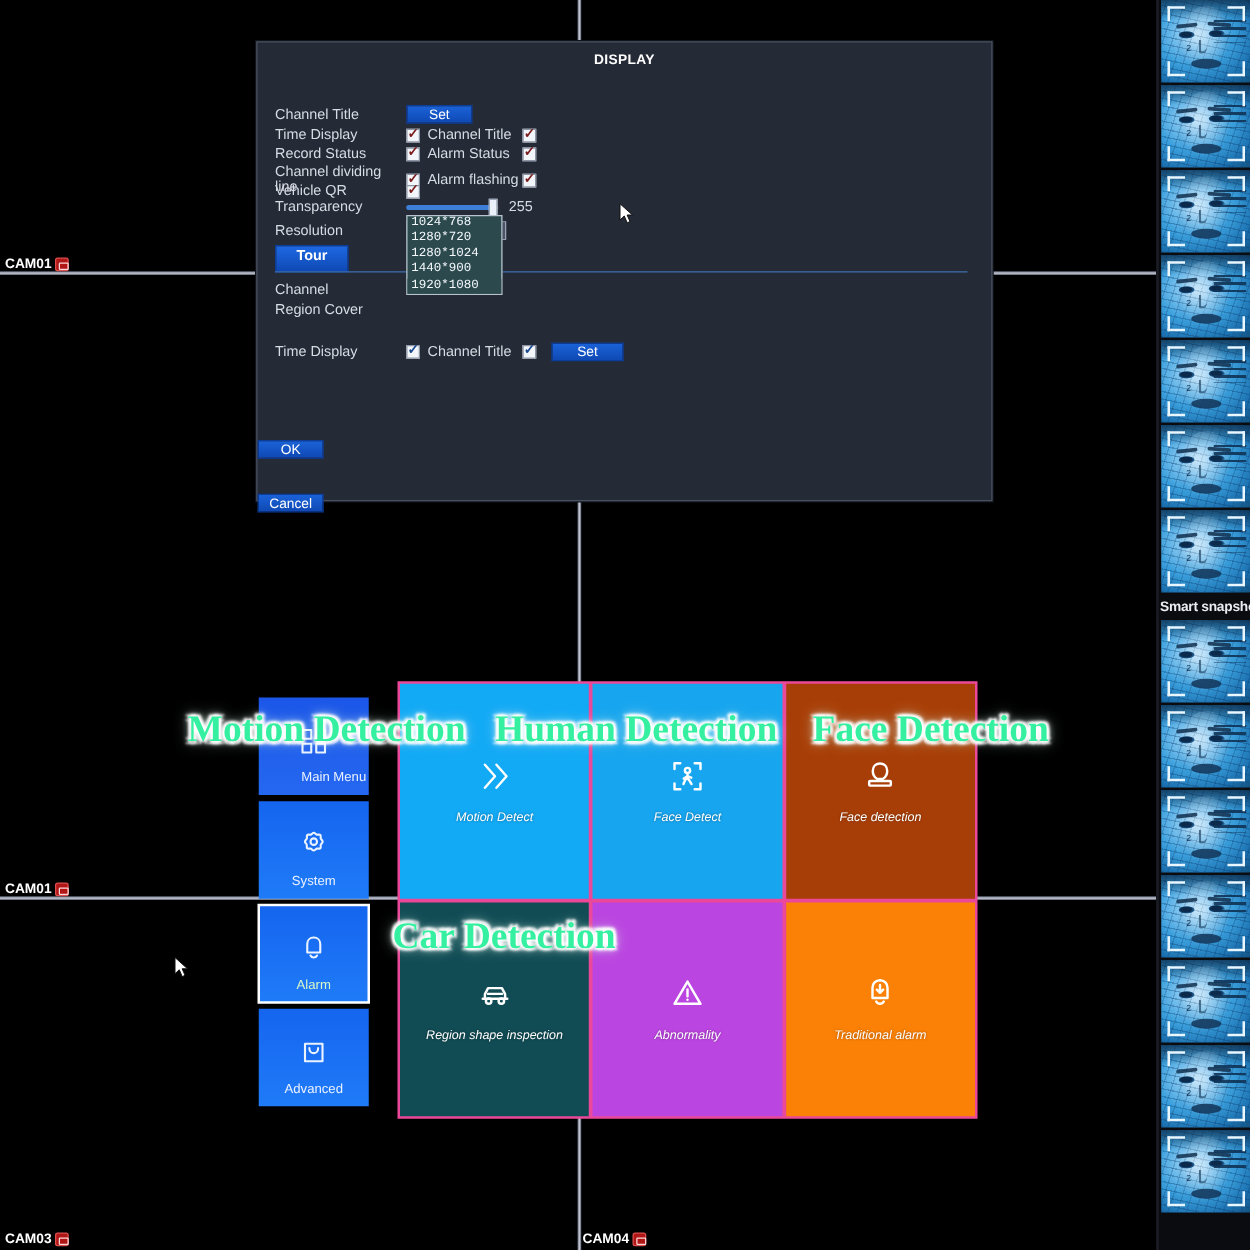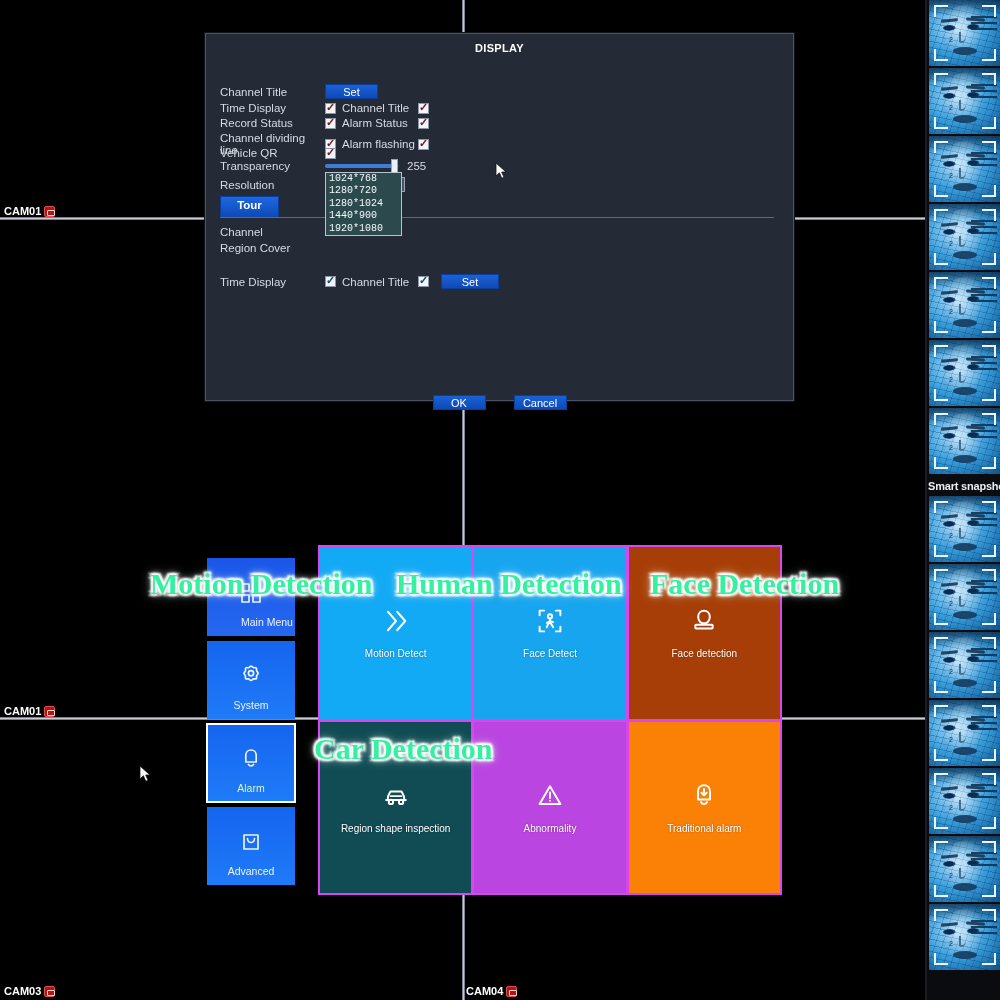--- a/index.html
+++ b/index.html
@@ -93,38 +93,38 @@
   .combo .val { flex:1; color:#f3f6fb; font-size:11px; padding-left:3px; }
   .combo .arrow { width:12px; height:13px; background:#49soft; background:#4a5466;
                   border-left:1px solid #9aa3b2; display:flex; align-items:center;
                   justify-content:center; color:#e7ecf4; font-size:7px; cursor:pointer; }
   .dd-list { position:absolute; left:320px; top:170px; width:77px;
              background:#2c4a4e; border:1px solid #b9c3cf; z-index:20; }
   .dd-item { font-size:10px; color:#f4f8fc; padding:0 12px 0 3px; line-height:12.4px;
              cursor:pointer;font-family:Liberation Mono, monospace; }
   .dd-item.sel { background:#2c4a4e; }
   .dlg-footer { position:absolute; left:0; bottom:10px; width:100%;
-                display:flex; justify-content:center; gap:28px; }
+                display:flex; justify-content:center; gap:28px;flex-direction:column; }
   .btn-ok, .btn-cancel { width:53px; height:15px; }
 
   
   .leftmenu { position:absolute; left:207px; top:558px; width:88px; }
   .mtile { width:88px; height:78px; margin-bottom:5px; position:relative;
            background:linear-gradient(#1565ef,#1f7bf8); cursor:pointer;
            display:flex; flex-direction:column; align-items:center; justify-content:flex-end;
            padding-bottom:8px; }
   .mtile.deep { background:linear-gradient(#1b56e8,#2568f0);padding-left:32px; }
   .mtile.sel { outline:2px solid #ffffff; outline-offset:-1px; }
   .mtile .mi { position:absolute; top:22px; left:50%; transform:translateX(-50%); }
   .mtile .mlabel { font-size:10.5px; color:#eaf2ff; }
   .mtile.sel .mlabel { color:#d8f7c8; }
 
   .grid { position:absolute; left:318px; top:545px; width:464px; height:350px;
-          background:#d946ef; display:grid; grid-template-columns:1fr 1fr 1fr;
-          grid-template-rows:1fr 1fr; gap:3px; padding:2px; }
+          background:#ec4899; display:grid; grid-template-columns:1fr 1fr 1fr;
+          grid-template-rows:1fr 1fr; gap:3px; padding:2px;font-style:italic; }
   .gtile { position:relative; display:flex; flex-direction:column;
            align-items:center; justify-content:center; cursor:pointer; }
   .gtile .gi { margin-bottom:8px; }
   .gtile .glabel { font-size:10px; color:#ffffff; text-align:center;
                    text-shadow:0 0 2px rgba(0,0,0,.4); }
 
   
   .neon { position:absolute; font-family:"Liberation Serif", serif; font-weight:bold;
           font-size:30px; color:#35f0a0; letter-spacing:0px; white-space:nowrap;
           text-shadow:

